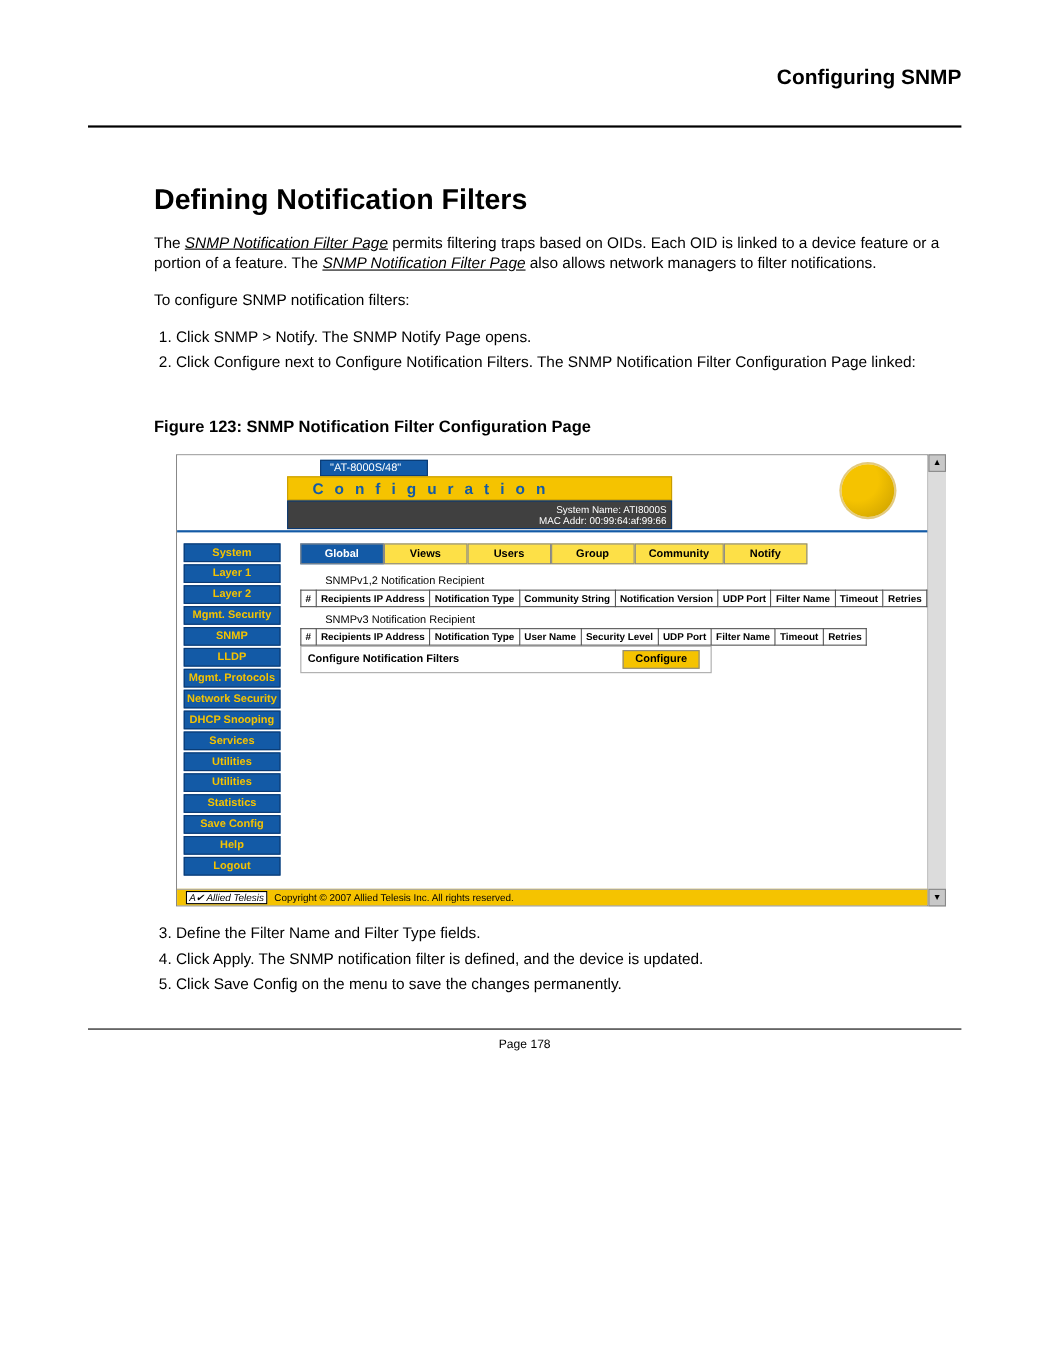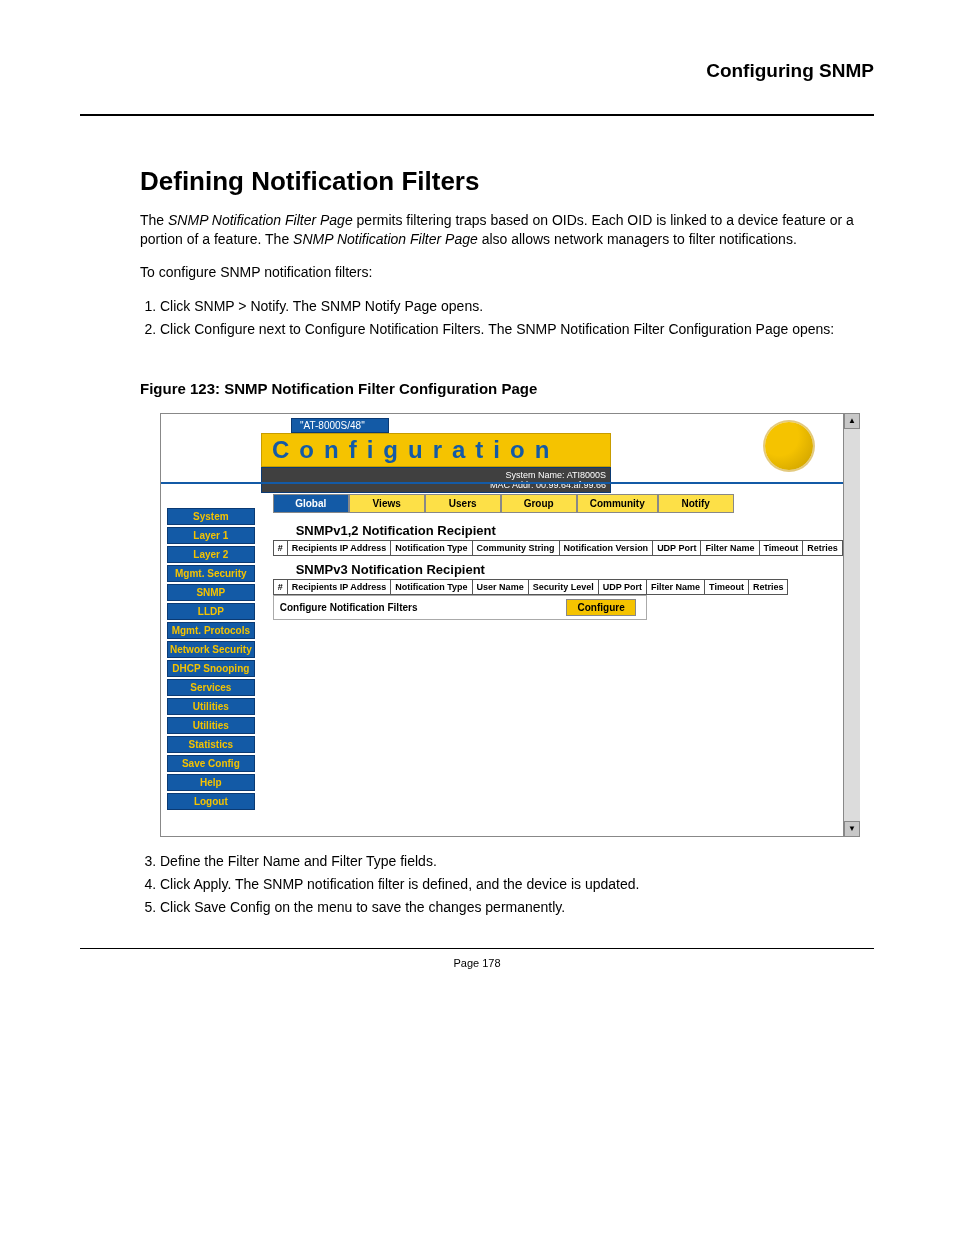--- a/index.html
+++ b/index.html
@@ -24,21 +24,21 @@
     font-size: 26px;
     font-weight: bold;
     margin: 0 0 10px 0;
     margin-left: 60px;
   }
   .body-text {
     margin-left: 60px;
     line-height: 1.35;
     margin-bottom: 12px;
   }
-  .body-text .italic { font-style: italic; }
+  .body-text .italic { font-style: italic; text-decoration: underline; }
   ol.steps {
     margin-left: 60px;
     padding-left: 20px;
     line-height: 1.5;
   }
   ol.steps li { margin-bottom: 2px; }
   .figure-caption {
     font-weight: bold;
     margin-left: 60px;
     margin-top: 40px;
@@ -98,24 +98,24 @@
     color: #fff;
     font-size: 10px;
     padding: 1px 8px;
     border: 1px solid #0b3a73;
     width: 80px;
     margin-left: 30px;
   }
   .banner-title {
     background: #f5c300;
     color: #135aa6;
-    font-size: 24px;
+    font-size: 14px;
     font-weight: bold;
     letter-spacing: 10px;
-    padding: 2px 10px;
+    padding: 2px 22px;
     border: 1px solid #c79c00;
   }
   .banner-info {
     background: #404040;
     color: #fff;
     font-size: 9px;
     text-align: right;
     padding: 2px 4px;
     border: 1px solid #0b3a73;
   }
@@ -135,21 +135,21 @@
     height: 2px;
     background: #135aa6;
   }
 
   .app-body {
     display: flex;
     background: #fff;
   }
   .sidebar {
     width: 110px;
-    padding: 24px 6px;
+    padding: 10px 6px;
   }
   .sidebar a {
     display: block;
     background: #135aa6;
     color: #f5c300;
     font-size: 10px;
     font-weight: bold;
     text-align: center;
     padding: 2px 2px;
     margin-bottom: 2px;
@@ -177,22 +177,22 @@
     color: #000;
     min-width: 50px;
     text-align: center;
   }
   .tabs .tab.inactive {
     background: #135aa6;
     color: #fff;
   }
 
   .section-label {
-    font-size: 13px;
-    font-weight: bold;
+    font-size: 10px;
+    font-weight: normal;
     margin: 6px 0 2px 0;
     padding-left: 23px;
   }
   table.rcpt {
     border-collapse: collapse;
     font-size: 9px;
     font-weight: bold;
   }
   table.rcpt th {
     border: 1px solid #555;
@@ -267,21 +267,21 @@
   <span>The </span><span class="italic">SNMP Notification Filter Page</span><span> permits filtering traps based on OIDs. Each OID is linked to a device feature or a portion of a feature. The </span><span class="italic">SNMP Notification Filter Page</span><span> also allows network managers to filter notifications.</span>
 </p>
 
 <p class="body-text">To configure SNMP notification filters:</p>
 
 <ol class="steps">
   <li>
     <span>Click </span><span class="bold">SNMP &gt; Notify</span><span>. The </span><span class="italic">SNMP Notify Page</span><span> opens.</span>
   </li>
   <li>
-    <span>Click </span><span class="bold">Configure</span><span> next to </span><span class="italic">Configure Notification Filters</span><span>. The </span><span class="italic">SNMP Notification Filter Configuration Page</span><span> opens:</span>
+    <span>Click </span><span class="bold">Configure</span><span> next to </span><span class="italic">Configure Notification Filters</span><span>. The </span><span class="italic">SNMP Notification Filter Configuration Page</span><span> linked:</span>
   </li>
 </ol>
 
 <div class="figure-caption">Figure 123: SNMP Notification Filter Configuration Page</div>
 
 <div class="figure-wrap">
   <div class="app-window">
 
     <div class="banner">
       <div class="banner-mid">
@@ -362,20 +362,24 @@
 
 
         <div class="config-row">
           <span>Configure Notification Filters</span>
           <span class="btn">Configure</span>
         </div>
 
       </div>
     </div>
 
+    <div class="app-footer">
+      <span class="logo-txt">A✔ Allied Telesis</span>
+      <span>Copyright © 2007 Allied Telesis Inc. All rights reserved.</span>
+    </div>
   </div>
 
   <div class="scrollbar-right">
     <div class="scroll-btn">▲</div>
     <div class="scroll-btn">▼</div>
   </div>
 </div>
 
 <ol class="steps" start="3">
   <li>

